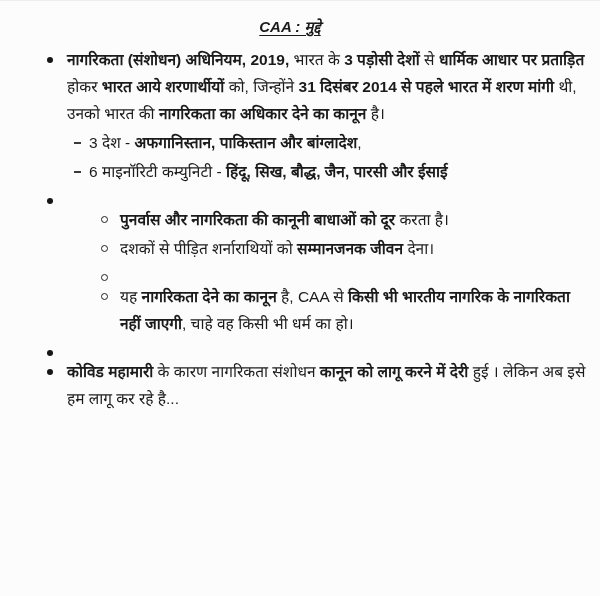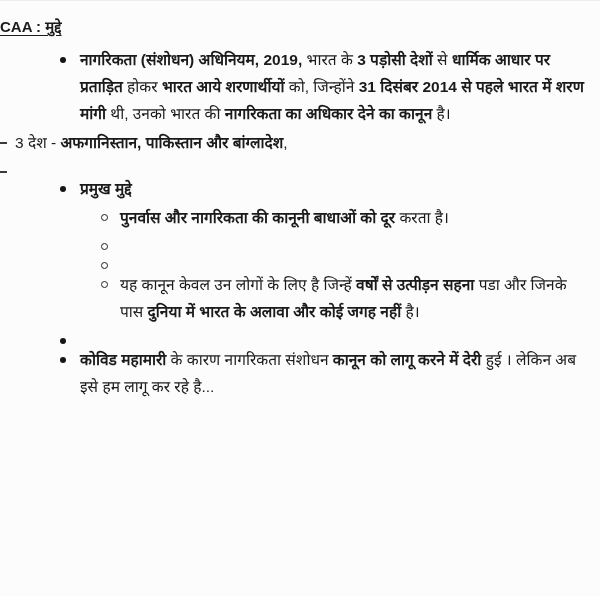--- a/index.html
+++ b/index.html
@@ -5,43 +5,44 @@
   html,body{margin:0;padding:0;}
   body{
     width:600px;height:596px;overflow:hidden;
     background:#fcfcfc;
     font-family:"Liberation Sans","DejaVu Sans",sans-serif;
     color:#1b1b1b;
     border-top:1px solid #ededed;
   }
   .page{padding:16px 0 0 0;}
   .doc-title{
-    text-align:left;
+    text-align:center;
     padding-right:20px;
     font-size:15px;
     font-weight:700;
     line-height:20px;
+    font-style:italic;
   }
   .doc-title .u{
     text-decoration:underline;
     text-underline-offset:3px;
   }
   .list{margin-top:9px;}
   .item{
     display:flex;
     font-size:15.5px;
     line-height:27px;
     margin-bottom:2px;
   }
   .item .txt{flex:1;padding-right:13px;}
   .item .txt .b{font-weight:700;}
   
-  .it-disc{padding-left:60px;}
+  .it-disc{padding-left:47px;}
   .it-disc .mk{width:20px;}
-  .it-dash{}
+  .it-dash{padding-left:74px;}
   .it-dash .mk{width:15px;}
   .it-circ{padding-left:101px;}
   .it-circ .mk{width:19px;}
   .mk{flex:0 0 auto;}
   .mk i{display:block;}
   .mk .g-disc{
     width:6px;height:6px;border-radius:50%;
     background:#161616;margin-top:11px;
   }
   .mk .g-dash{
@@ -71,48 +72,49 @@
       <div class="item it-dash">
         <span class="mk">
           <i class="g-dash"></i>
         </span>
         <span class="txt"><span>3 देश - </span><span class="b">अफगानिस्तान, पाकिस्तान और बांग्लादेश</span><span>,</span></span>
       </div>
       <div class="item it-dash">
         <span class="mk">
           <i class="g-dash"></i>
         </span>
+        <span class="txt"><span>6 माइनॉरिटी कम्युनिटी - </span><span class="b">हिंदू, सिख, बौद्ध, जैन, पारसी और ईसाई</span></span>
       </div>
       <div class="item it-disc">
         <span class="mk">
           <i class="g-disc"></i>
         </span>
-        <span class="txt"><span class="b">प्रमुख मुद्दे</span></span>
       </div>
       <div class="item it-circ">
         <span class="mk">
           <i class="g-circ"></i>
         </span>
         <span class="txt"><span class="b">पुनर्वास और नागरिकता की कानूनी बाधाओं को दूर</span><span> करता है।</span></span>
       </div>
       <div class="item it-circ">
         <span class="mk">
           <i class="g-circ"></i>
         </span>
+        <span class="txt"><span>दशकों से पीड़ित शर्नाराथियों को </span><span class="b">सम्मानजनक जीवन</span><span> देना।</span></span>
       </div>
       <div class="item it-circ">
         <span class="mk">
           <i class="g-circ"></i>
         </span>
       </div>
       <div class="item it-circ">
         <span class="mk">
           <i class="g-circ"></i>
         </span>
-        <span class="txt"><span>यह कानून केवल उन लोगों के लिए है जिन्हें </span><span class="b">वर्षों से उत्पीड़न सहना</span><span> पडा और जिनके पास </span><span class="b">दुनिया में भारत के अलावा और कोई जगह नहीं</span><span> है।</span></span>
+        <span class="txt"><span>यह </span><span class="b">नागरिकता देने का कानून</span><span> है, CAA से </span><span class="b">किसी भी भारतीय नागरिक के नागरिकता नहीं जाएगी</span><span>, चाहे वह किसी भी धर्म का हो।</span></span>
       </div>
       <div class="item it-disc">
         <span class="mk">
           <i class="g-disc"></i>
         </span>
       </div>
       <div class="item it-disc">
         <span class="mk">
           <i class="g-disc"></i>
         </span>

